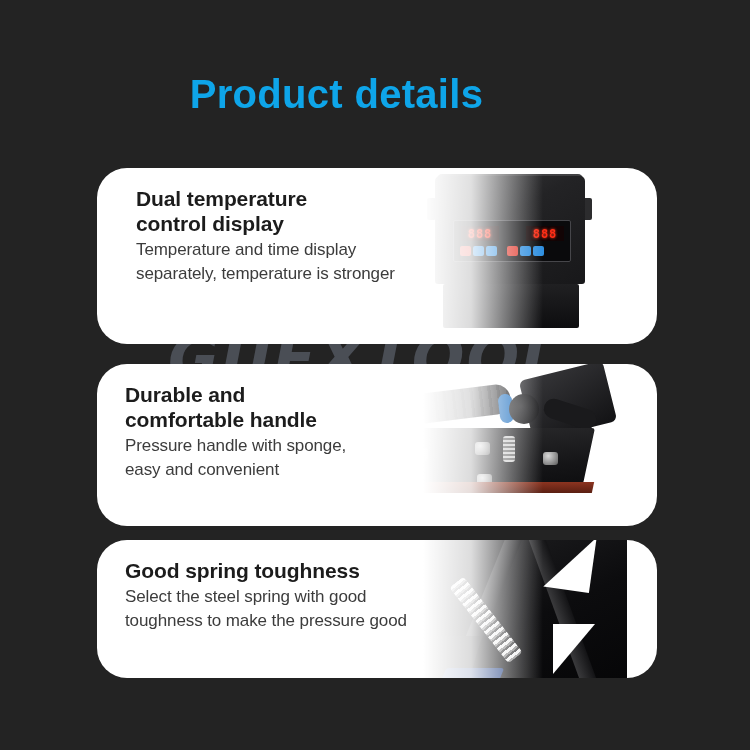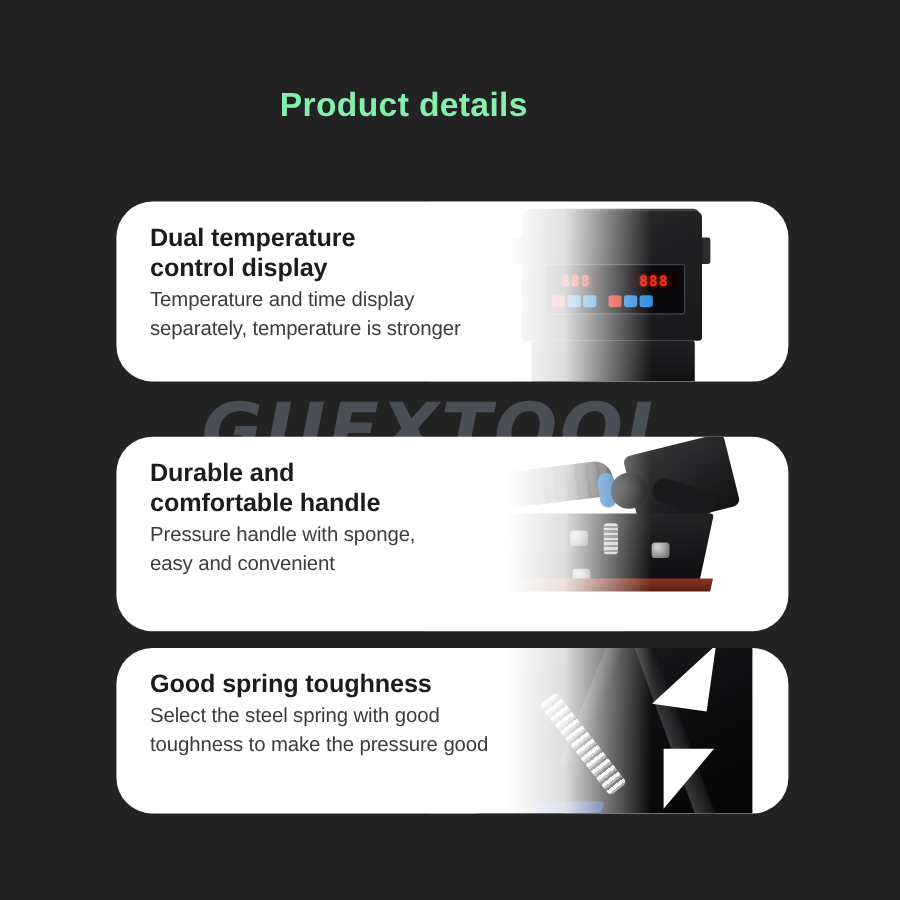--- a/index.html
+++ b/index.html
@@ -25,39 +25,39 @@
     white-space:nowrap;
     z-index:1;
     pointer-events:none;
   }
 
   
   .page-title {
     position:absolute;
     top:72px; left:0; width:673px;
     text-align:center;
-    color:#86efac;
-    font-size:28px;
+    color:#0ea5e9;
+    font-size:40px;
     font-weight:bold;
     letter-spacing:.3px;
     z-index:4;
   }
 
   
   .card {
     position:absolute;
     left:97px;
     width:560px;
     background:#ffffff;
     border-radius:30px;
     overflow:hidden;
     z-index:3;
     display:flex;
   }
-  #card-0 { top:168px; height:150px; }
+  #card-0 { top:168px; height:176px;padding-left:11px; }
   #card-1 { top:364px; height:162px; }
   #card-2 { top:540px; height:138px; }
 
   .card-text {
     position:relative;
     z-index:3;
     padding:18px 0 0 28px;
     width:330px;
     flex:none;
   }

